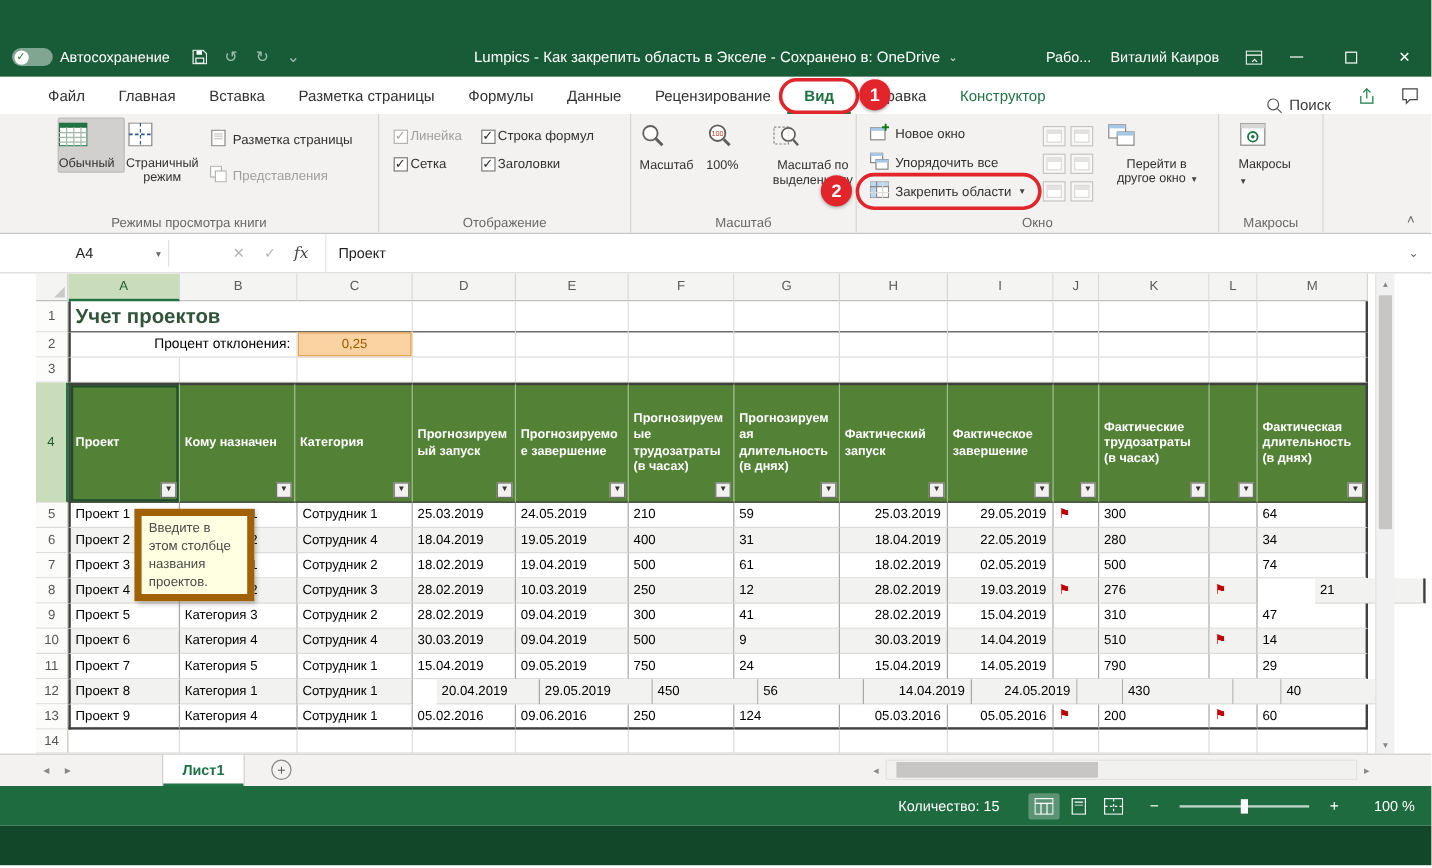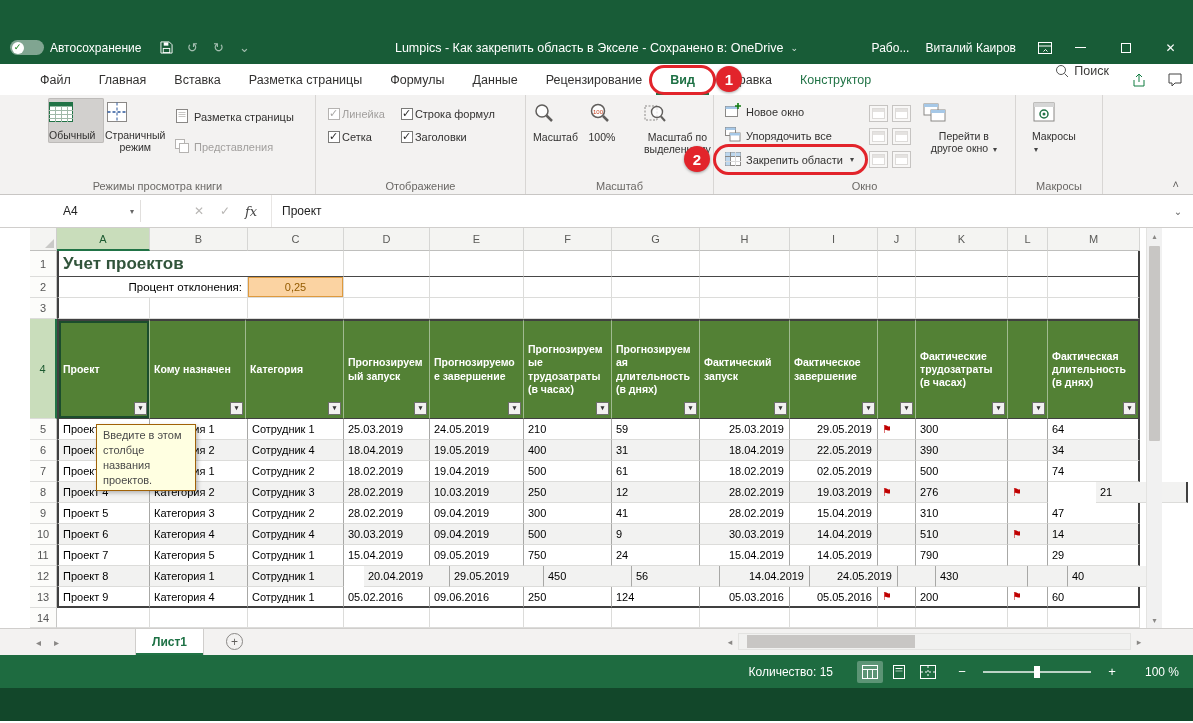--- a/index.html
+++ b/index.html
@@ -23,21 +23,21 @@
   .winbtn { width:45px; height:100%; display:flex; align-items:center; justify-content:center; font-size:12px; }
   .minbar { width:11px; height:1px; background:#fff; }
   .maxbox { width:10px; height:10px; border:1px solid #fff; }
 
   
   .tabrow { height:31px; background:#fff; display:flex; align-items:stretch; padding-left:26px; position:relative; }
   .tab { display:flex; align-items:center; padding:0 14px; font-size:12.5px; color:#323130; white-space:nowrap; }
   .tab.active { color:#1E7145; font-weight:bold; box-shadow:inset 0 -2px 0 #217346; }
   .tab.ctx { color:#217346; }
   .tabwrap { position:relative; display:inline-flex; }
-  .searchbox { margin-left:auto; display:flex; align-items:flex-start; gap:5px; font-size:12.5px; color:#3B3A39; padding:0 12px; }
+  .searchbox { margin-left:auto; display:flex; align-items:flex-end; gap:5px; font-size:12.5px; color:#3B3A39; padding:0 12px; }
   .ticon { display:flex; align-items:center; padding:0 10px; }
 
   
   .red-ellipse { position:absolute; left:-7px; right:-7px; top:1px; bottom:0; border:3px solid #E2242B; border-radius:17px; pointer-events:none; z-index:20; }
   .abadge { position:absolute; width:26px; height:26px; border-radius:50%; background:#E2242B; color:#fff; font-weight:bold; font-size:15px; display:flex; align-items:center; justify-content:center; box-shadow:0 1px 3px rgba(0,0,0,.35); z-index:25; }
   .abadge.b1 { right:-33px; top:2px; }
   .red-capsule { position:absolute; left:-7px; right:-9px; top:-5px; bottom:-5px; border:3px solid #E2242B; border-radius:16px; pointer-events:none; z-index:20; }
   .abadge.b2 { left:-36px; top:-3px; }
 
   
@@ -106,21 +106,21 @@
   .flt { position:absolute; right:2px; bottom:3px; width:13px; height:13px; background:#F2F1F0; border:1px solid #6F6F6D; color:#333; font-size:7px; display:flex; align-items:center; justify-content:center; }
   .acell { box-shadow:inset 0 0 0 2px #1B4D2C; }
   .hedge-l { border-left:2px solid #404040; }
   .hedge-r { border-right:2px solid #404040; }
   .dcell { border-right:1px solid #A8A8A6; border-bottom:1px solid #DCDCDA; }
   .band { background:#F2F2F1; }
   .edge-l { border-left:2px solid #404040; }
   .edge-r { border-right:2px solid #404040; }
   .tbot { border-bottom:2px solid #404040; }
   .flag { color:#C00000; font-size:11px; line-height:1; }
-  .note-tip { position:absolute; left:96px; top:196px; width:100px; background:#FFFFE1; border:1px solid #a16207; box-shadow:2px 2px 4px rgba(0,0,0,.25); font-size:11px; color:#4A4A4A; padding:3px 6px; line-height:1.35; z-index:30; }
+  .note-tip { position:absolute; left:112px; top:196px; width:100px; background:#FFFFE1; border:6px solid #a16207; box-shadow:2px 2px 4px rgba(0,0,0,.25); font-size:11px; color:#4A4A4A; padding:3px 6px; line-height:1.35; z-index:30; }
   .vscroll { position:absolute; left:1146px; top:0; width:16px; height:400px; background:#F1F1F1; border-left:1px solid #E3E3E1; }
   .vsa { position:absolute; left:0; right:0; height:16px; display:flex; align-items:center; justify-content:center; color:#8A8886; font-size:8px; top:0; }
   .vsa.vsb { top:auto; bottom:0; }
   .vsthumb { position:absolute; left:2px; right:2px; top:18px; height:195px; background:#C8C6C4; border-radius:1px; }
 
   
   .stabs { height:27px; background:#F3F2F1; border-top:1px solid #D0CECC; position:relative; }
   .snav { position:absolute; top:0; height:100%; display:flex; align-items:center; color:#8A8886; font-size:10px; }
   .snav.l { left:36px; } .snav.r { left:54px; }
   .stab { position:absolute; left:135px; top:0; height:100%; display:flex; align-items:center; padding:0 16px; background:#fff; color:#1E7145; font-weight:bold; font-size:12px; border-left:1px solid #D0CECC; border-right:1px solid #D0CECC; box-shadow:inset 0 -2px 0 #217346; }
@@ -575,21 +575,21 @@
           <div class="cell dcell a-l band edge-l" style="width: 93px;">Проект 2</div>
           <div class="cell dcell a-l band" style="width: 98px;">Категория 2</div>
           <div class="cell dcell a-l band" style="width: 96px;">Сотрудник 4</div>
           <div class="cell dcell a-l band" style="width: 86px;">18.04.2019</div>
           <div class="cell dcell a-l band" style="width: 94px;">19.05.2019</div>
           <div class="cell dcell a-l band" style="width: 88px;">400</div>
           <div class="cell dcell a-l band" style="width: 88px;">31</div>
           <div class="cell dcell a-r band" style="width: 90px;">18.04.2019</div>
           <div class="cell dcell a-r band" style="width: 88px;">22.05.2019</div>
           <div class="cell dcell a-l band" style="width: 38px;"></div>
-          <div class="cell dcell a-l band" style="width: 92px;">390</div>
+          <div class="cell dcell a-l band" style="width: 92px;">280</div>
           <div class="cell dcell a-l band" style="width: 40px;"></div>
           <div class="cell dcell a-l band edge-r" style="width: 92px;">34</div>
         </div>
         <div class="grow" style="height: 21px;">
           <div class="rh" style="width: 27px;">7</div>
           <div class="cell dcell a-l edge-l" style="width: 93px;">Проект 3</div>
           <div class="cell dcell a-l" style="width: 98px;">Категория 1</div>
           <div class="cell dcell a-l" style="width: 96px;">Сотрудник 2</div>
           <div class="cell dcell a-l" style="width: 86px;">18.02.2019</div>
           <div class="cell dcell a-l" style="width: 94px;">19.04.2019</div>

